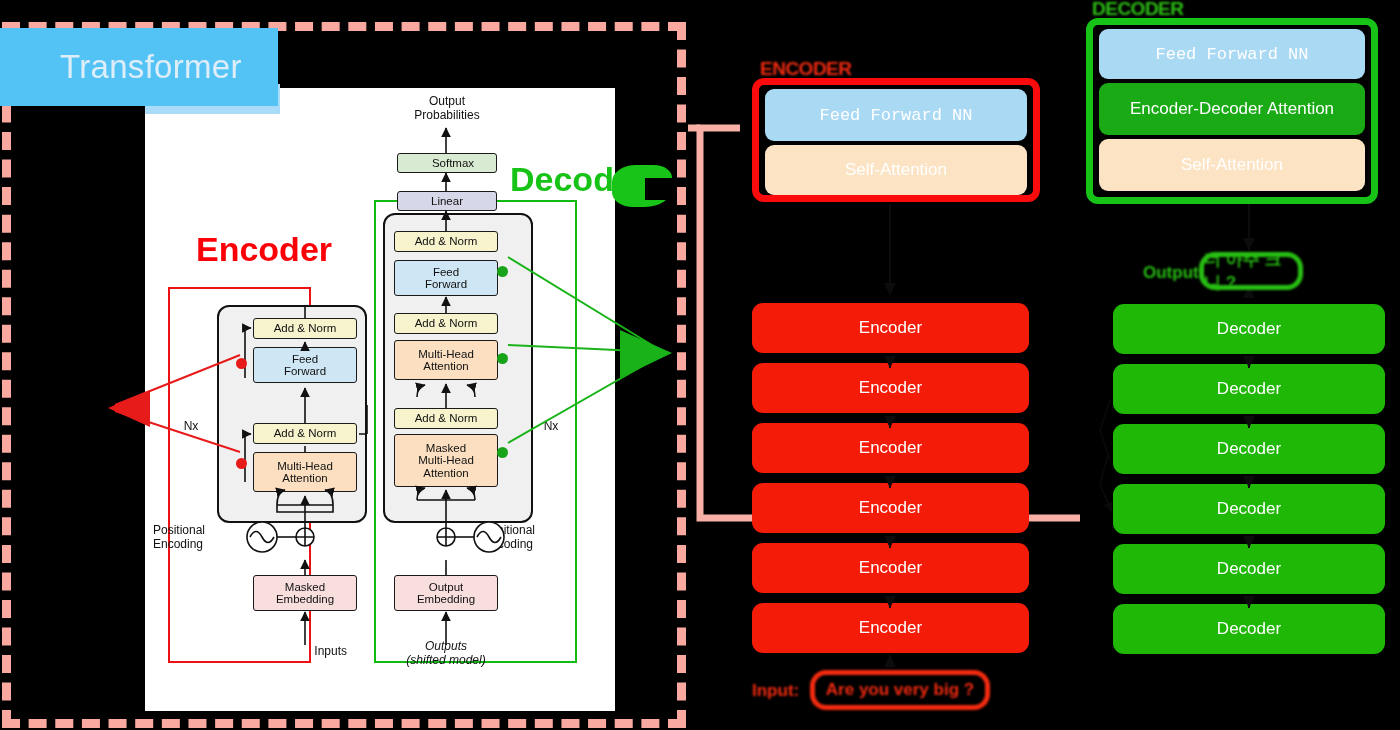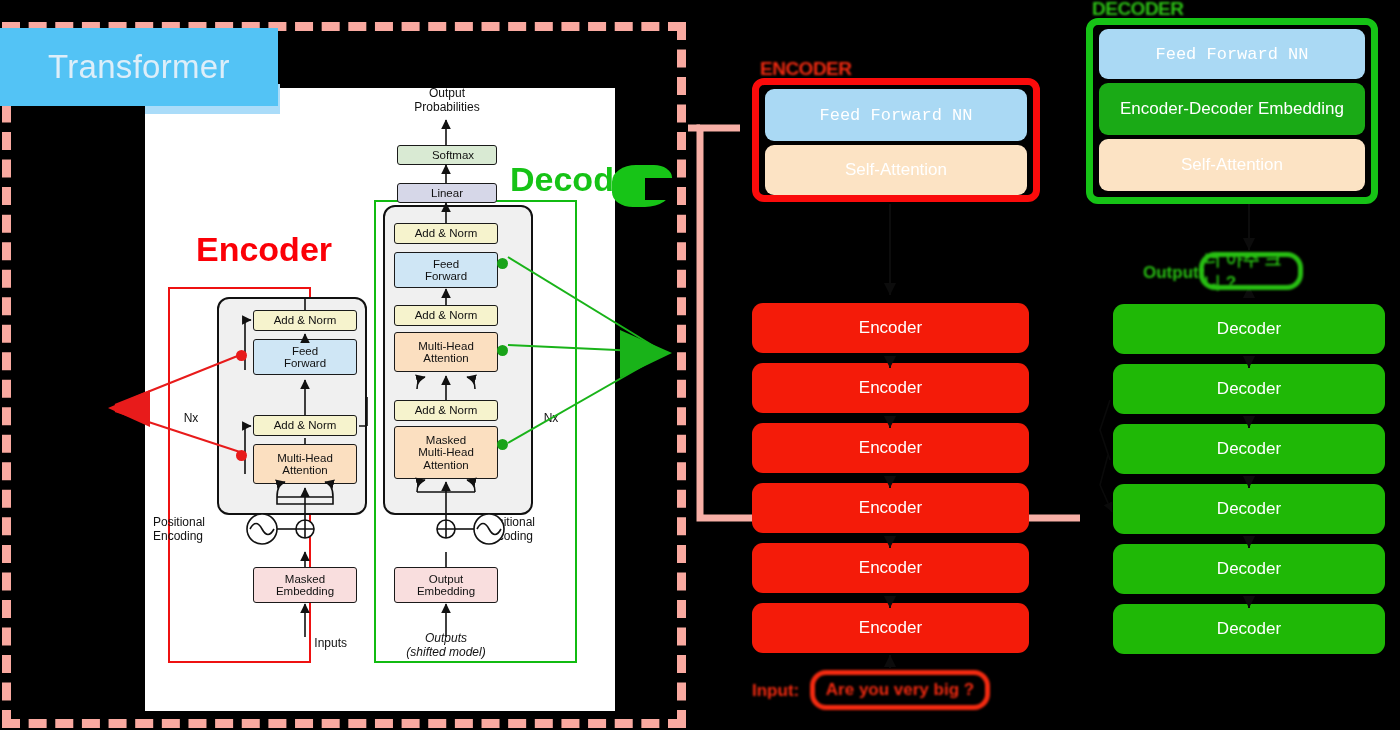--- a/index.html
+++ b/index.html
@@ -18,21 +18,21 @@
     position:absolute;left:145px;top:88px;width:478px;height:630px;background:#d8d8d8;z-index:-1;
   }
   .title-box{
     position:absolute;left:0px;top:28px;width:278px;height:78px;background:#53c3f5;
     display:flex;align-items:center;
   }
   .title-box2{
     position:absolute;left:145px;top:84px;width:135px;height:30px;background:#aadcf9;
   }
   .title-text{
-    font-size:33px;color:#ddeef9;padding-left:48px;letter-spacing:.3px;
+    font-size:33px;color:#ddeef9;padding-left:60px;letter-spacing:.3px;
     font-family:"Liberation Sans",sans-serif;
   }
 
   
   .lbl-encoder{
     position:absolute;left:196px;top:230px;font-size:34px;font-weight:bold;color:#fb0007;
     font-family:"Liberation Sans",sans-serif;
   }
   .lbl-decoder{
     position:absolute;left:510px;top:160px;font-size:34px;font-weight:bold;color:#16c316;
@@ -47,21 +47,21 @@
   }
   .decoder-smudge3{
     position:absolute;left:645px;top:178px;width:30px;height:22px;background:#000;
   }
 
   
   .enc-outline{position:absolute;left:168px;top:287px;width:139px;height:372px;border:2px solid #ee1111;}
   .dec-outline{position:absolute;left:374px;top:200px;width:199px;height:459px;border:2px solid #11bb11;}
 
   
-  .fig{position:absolute;left:145px;top:92px;width:408px;height:623px;}
+  .fig{position:absolute;left:145px;top:100px;width:408px;height:623px;}
   .node{position:absolute;box-sizing:border-box;border:1.6px solid #1a1a1a;border-radius:3px;
     display:flex;align-items:center;justify-content:center;text-align:center;color:#111;
     font-family:"Liberation Sans",sans-serif;line-height:1.05;}
   .n-addnorm{background:#f6f3cd;font-size:11.5px;}
   .n-ff{background:#cfe6f5;font-size:11.5px;}
   .n-mha{background:#fbdfc0;font-size:11.5px;}
   .n-soft{background:#d9ead3;font-size:11.5px;padding-left:12px;}
   .n-lin{background:#d6d7e8;font-size:11.5px;}
   .n-emb{background:#f9dede;font-size:11.5px;}
   .sublayer-box{position:absolute;border:2.2px solid #111;border-radius:12px;background:#f0f0f0;}
@@ -268,21 +268,21 @@
 
   <div class="lbl-enc-small">ENCODER</div>
   <div class="detail-card enc-card">
     <div class="inner-row row-ff" style="top:4px;height:52px;">Feed Forward NN</div>
     <div class="inner-row row-sa" style="top:60px;height:50px;">Self-Attention</div>
   </div>
 
   <div class="lbl-dec-small">DECODER</div>
   <div class="detail-card dec-card">
     <div class="inner-row row-ff" style="top:4px;height:50px;">Feed Forward NN</div>
-    <div class="inner-row row-eda" style="top:58px;height:52px;">Encoder-Decoder Embedding</div>
+    <div class="inner-row row-eda" style="top:58px;height:52px;">Encoder-Decoder Attention</div>
     <div class="inner-row row-sa" style="top:114px;height:52px;">Self-Attention</div>
   </div>
 
   <div id="enc-stack">
       <div class="stack-box stack-enc" style="top: 303px;">Encoder</div>
       <div class="stack-box stack-enc" style="top: 363px;">Encoder</div>
       <div class="stack-box stack-enc" style="top: 423px;">Encoder</div>
       <div class="stack-box stack-enc" style="top: 483px;">Encoder</div>
       <div class="stack-box stack-enc" style="top: 543px;">Encoder</div>
       <div class="stack-box stack-enc" style="top: 603px;">Encoder</div>

